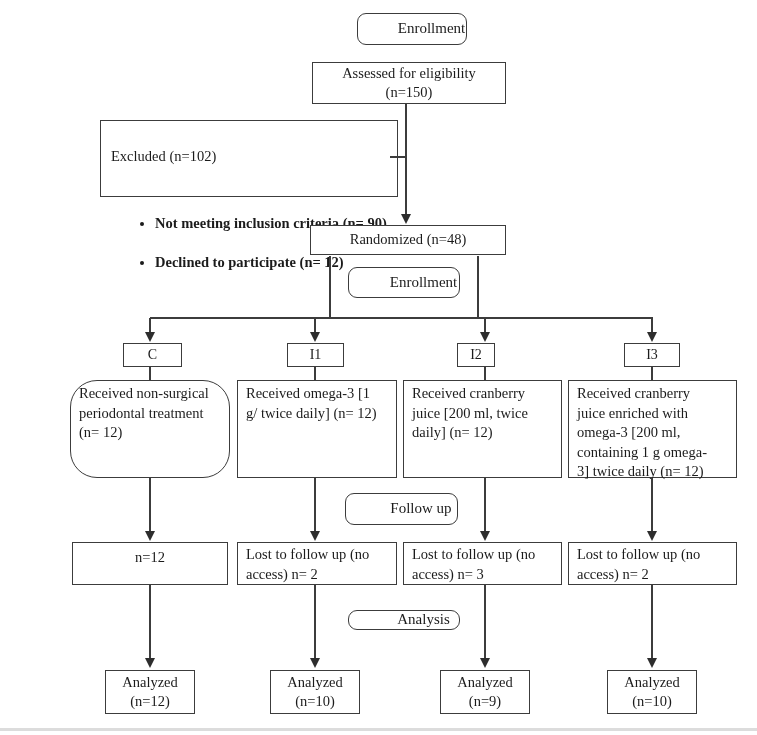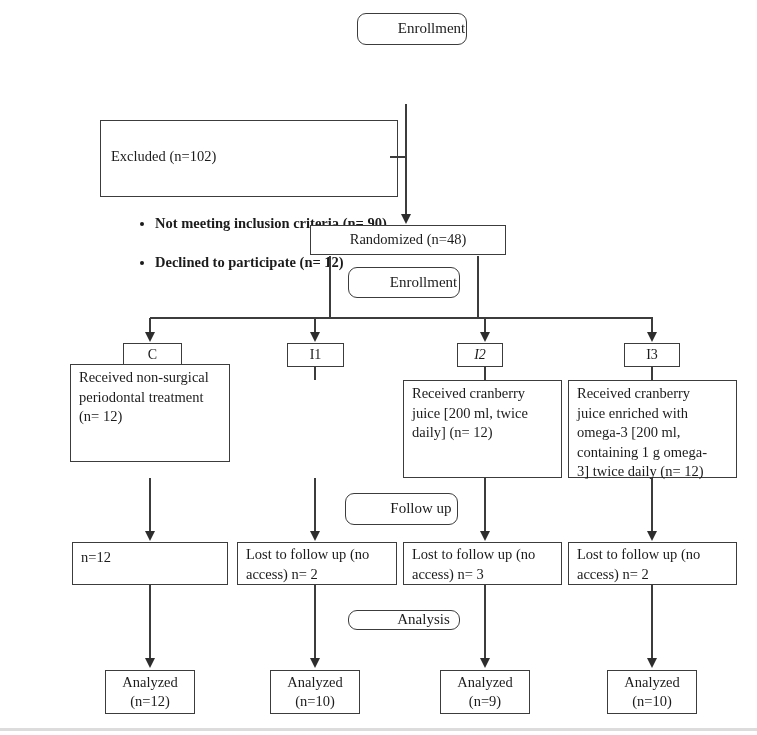--- a/index.html
+++ b/index.html
@@ -47,20 +47,22 @@
     opacity: 0.65;
   }
 </style>
 </head>
 <body>
 
 <div class="canvas">
 
   <div class="box pill center" style="left:357px; top:13px; width:110px; height:32px;">Enrollment</div>
 
+  <div class="box center" style="left:312px; top:62px; width:194px; height:42px;">Assessed for eligibility
+(n=150)</div>
 
   <div class="vline" style="left:405px; top:104px; height:112px;"></div>
   <div class="arrow-down" style="left:401px; top:214px;"></div>
 
   <div class="box" style="left:100px; top:120px; width:298px; height:77px;">
     <div class="excl-title">Excluded (n=102)</div>
     <ul class="excl-list">
       <li>Not meeting inclusion criteria (n= 90)</li>
       <li>Declined to participate (n= 12)</li>
     </ul>
@@ -80,52 +82,54 @@
   <div class="arrow-down" style="left:145px; top:332px;"></div>
   <div class="vline" style="left:314px; top:318px; height:15px;"></div>
   <div class="arrow-down" style="left:310px; top:332px;"></div>
   <div class="vline" style="left:484px; top:318px; height:15px;"></div>
   <div class="arrow-down" style="left:480px; top:332px;"></div>
   <div class="vline" style="left:651px; top:318px; height:15px;"></div>
   <div class="arrow-down" style="left:647px; top:332px;"></div>
 
   <div class="box center" style="left:123px; top:343px; width:59px; height:24px; font-size:14px;">C</div>
   <div class="box center" style="left:287px; top:343px; width:57px; height:24px; font-size:14px;">I1</div>
-  <div class="box center" style="left:457px; top:343px; width:46px; height:24px; font-size:14px;font-style:italic;">I2</div>
+  <div class="box center" style="left:457px; top:343px; width:38px; height:24px; font-size:14px;">I2</div>
   <div class="box center" style="left:624px; top:343px; width:56px; height:24px; font-size:14px;">I3</div>
 
   <div class="vline" style="left:149px; top:367px; height:13px;"></div>
   <div class="vline" style="left:314px; top:367px; height:13px;"></div>
   <div class="vline" style="left:484px; top:367px; height:13px;"></div>
   <div class="vline" style="left:651px; top:367px; height:13px;"></div>
 
-  <div class="box lefttext" style="left:70px; top:364px; width:160px; height:98px;">Received non-surgical
+  <div class="box lefttext" style="left:70px; top:380px; width:160px; height:98px;border-radius:27px;">Received non-surgical
 periodontal treatment
 (n= 12)</div>
+  <div class="box lefttext" style="left:237px; top:380px; width:160px; height:98px;">Received omega-3 [1
+g/ twice daily] (n= 12)</div>
   <div class="box lefttext" style="left:403px; top:380px; width:159px; height:98px;">Received cranberry
 juice [200 ml, twice
 daily] (n= 12)</div>
   <div class="box lefttext" style="left:568px; top:380px; width:169px; height:98px;">Received cranberry
 juice enriched with
 omega-3 [200 ml,
 containing 1 g omega-
 3] twice daily (n= 12)</div>
 
   <div class="vline" style="left:149px; top:478px; height:54px;"></div>
   <div class="arrow-down" style="left:145px; top:531px;"></div>
   <div class="vline" style="left:314px; top:478px; height:54px;"></div>
   <div class="arrow-down" style="left:310px; top:531px;"></div>
   <div class="vline" style="left:484px; top:478px; height:54px;"></div>
   <div class="arrow-down" style="left:480px; top:531px;"></div>
   <div class="vline" style="left:651px; top:478px; height:54px;"></div>
   <div class="arrow-down" style="left:647px; top:531px;"></div>
 
   <div class="box pill center" style="left:345px; top:493px; width:113px; height:32px;">Follow up</div>
 
-  <div class="box lefttext" style="left:72px; top:542px; width:156px; height:43px; padding-top:5px;">n=12</div>
+  <div class="box lefttext" style="left:72px; top:542px; width:156px; height:43px; padding-top:5px;text-align:center;">n=12</div>
   <div class="box lefttext" style="left:237px; top:542px; width:160px; height:43px; padding-top:2px;">Lost to follow up (no
 access) n= 2</div>
   <div class="box lefttext" style="left:403px; top:542px; width:159px; height:43px; padding-top:2px;">Lost to follow up (no
 access) n= 3</div>
   <div class="box lefttext" style="left:568px; top:542px; width:169px; height:43px; padding-top:2px;">Lost to follow up (no
 access) n= 2</div>
 
   <div class="vline" style="left:149px; top:585px; height:74px;"></div>
   <div class="arrow-down" style="left:145px; top:658px;"></div>
   <div class="vline" style="left:314px; top:585px; height:74px;"></div>

